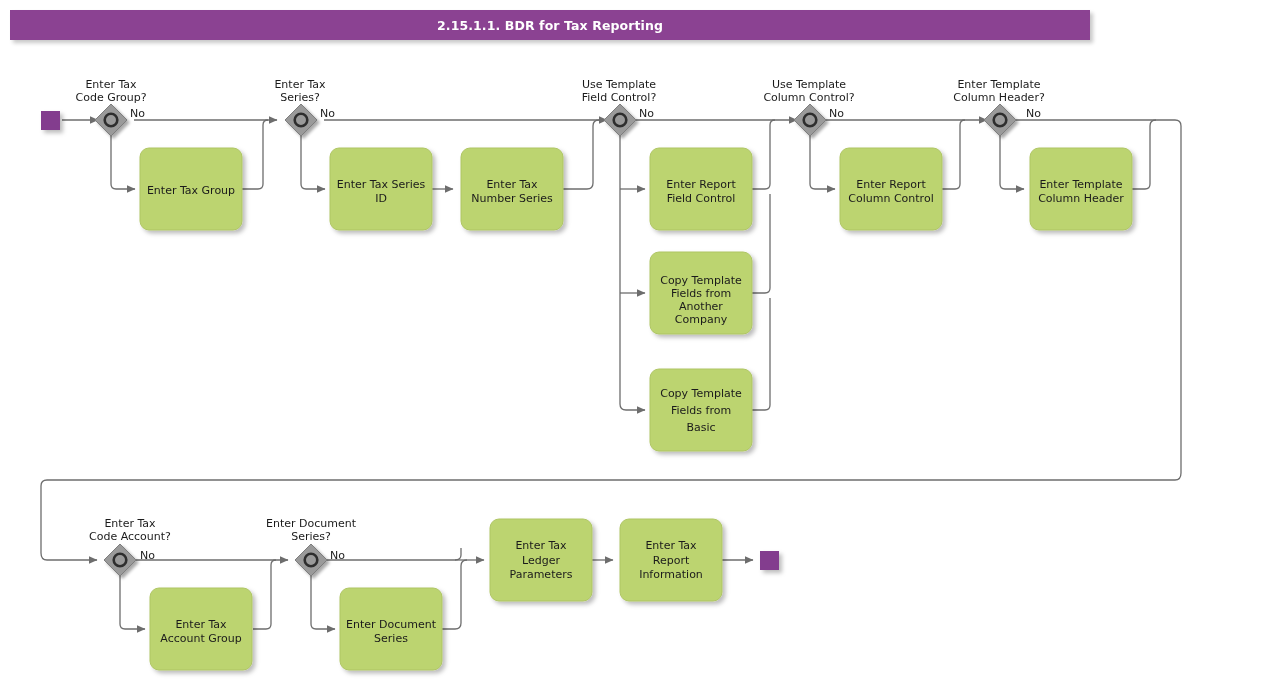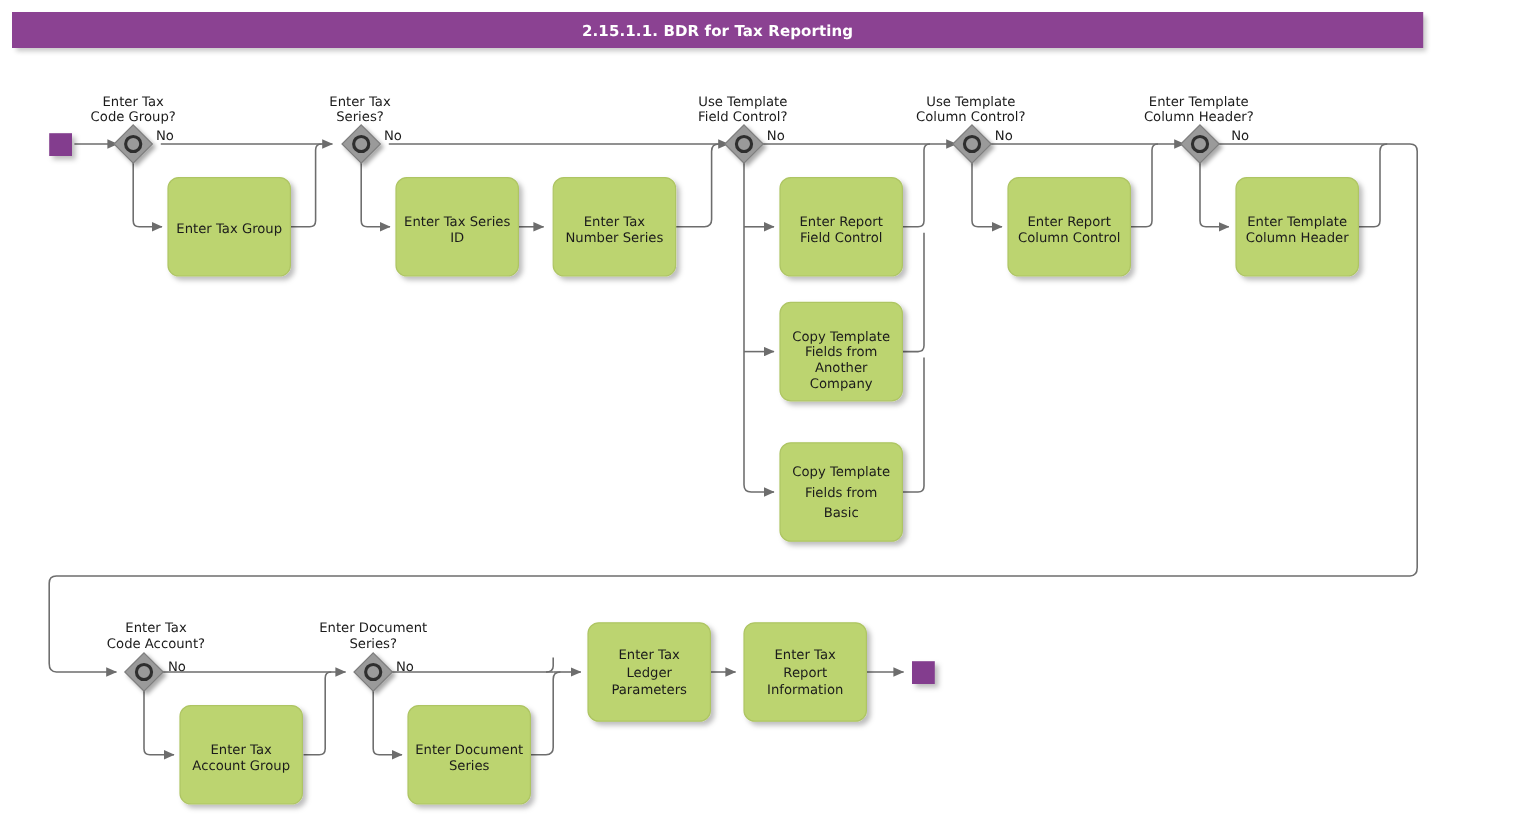--- a/index.html
+++ b/index.html
@@ -17,21 +17,21 @@
   #page {
     position: relative;
     width: 1280px;
     height: 680px;
     background: #ffffff;
   }
   .title-bar {
     position: absolute;
     left: 10px;
     top: 10px;
-    width: 1176px;
+    width: 1080px;
     height: 30px;
     background: #8b4292;
     box-sizing: border-box;
     display: flex;
     align-items: center;
     justify-content: center;
     box-shadow: 3px 3px 4px rgba(0,0,0,0.22);
   }
   .title-bar .title-text {
     color: #ffffff;

